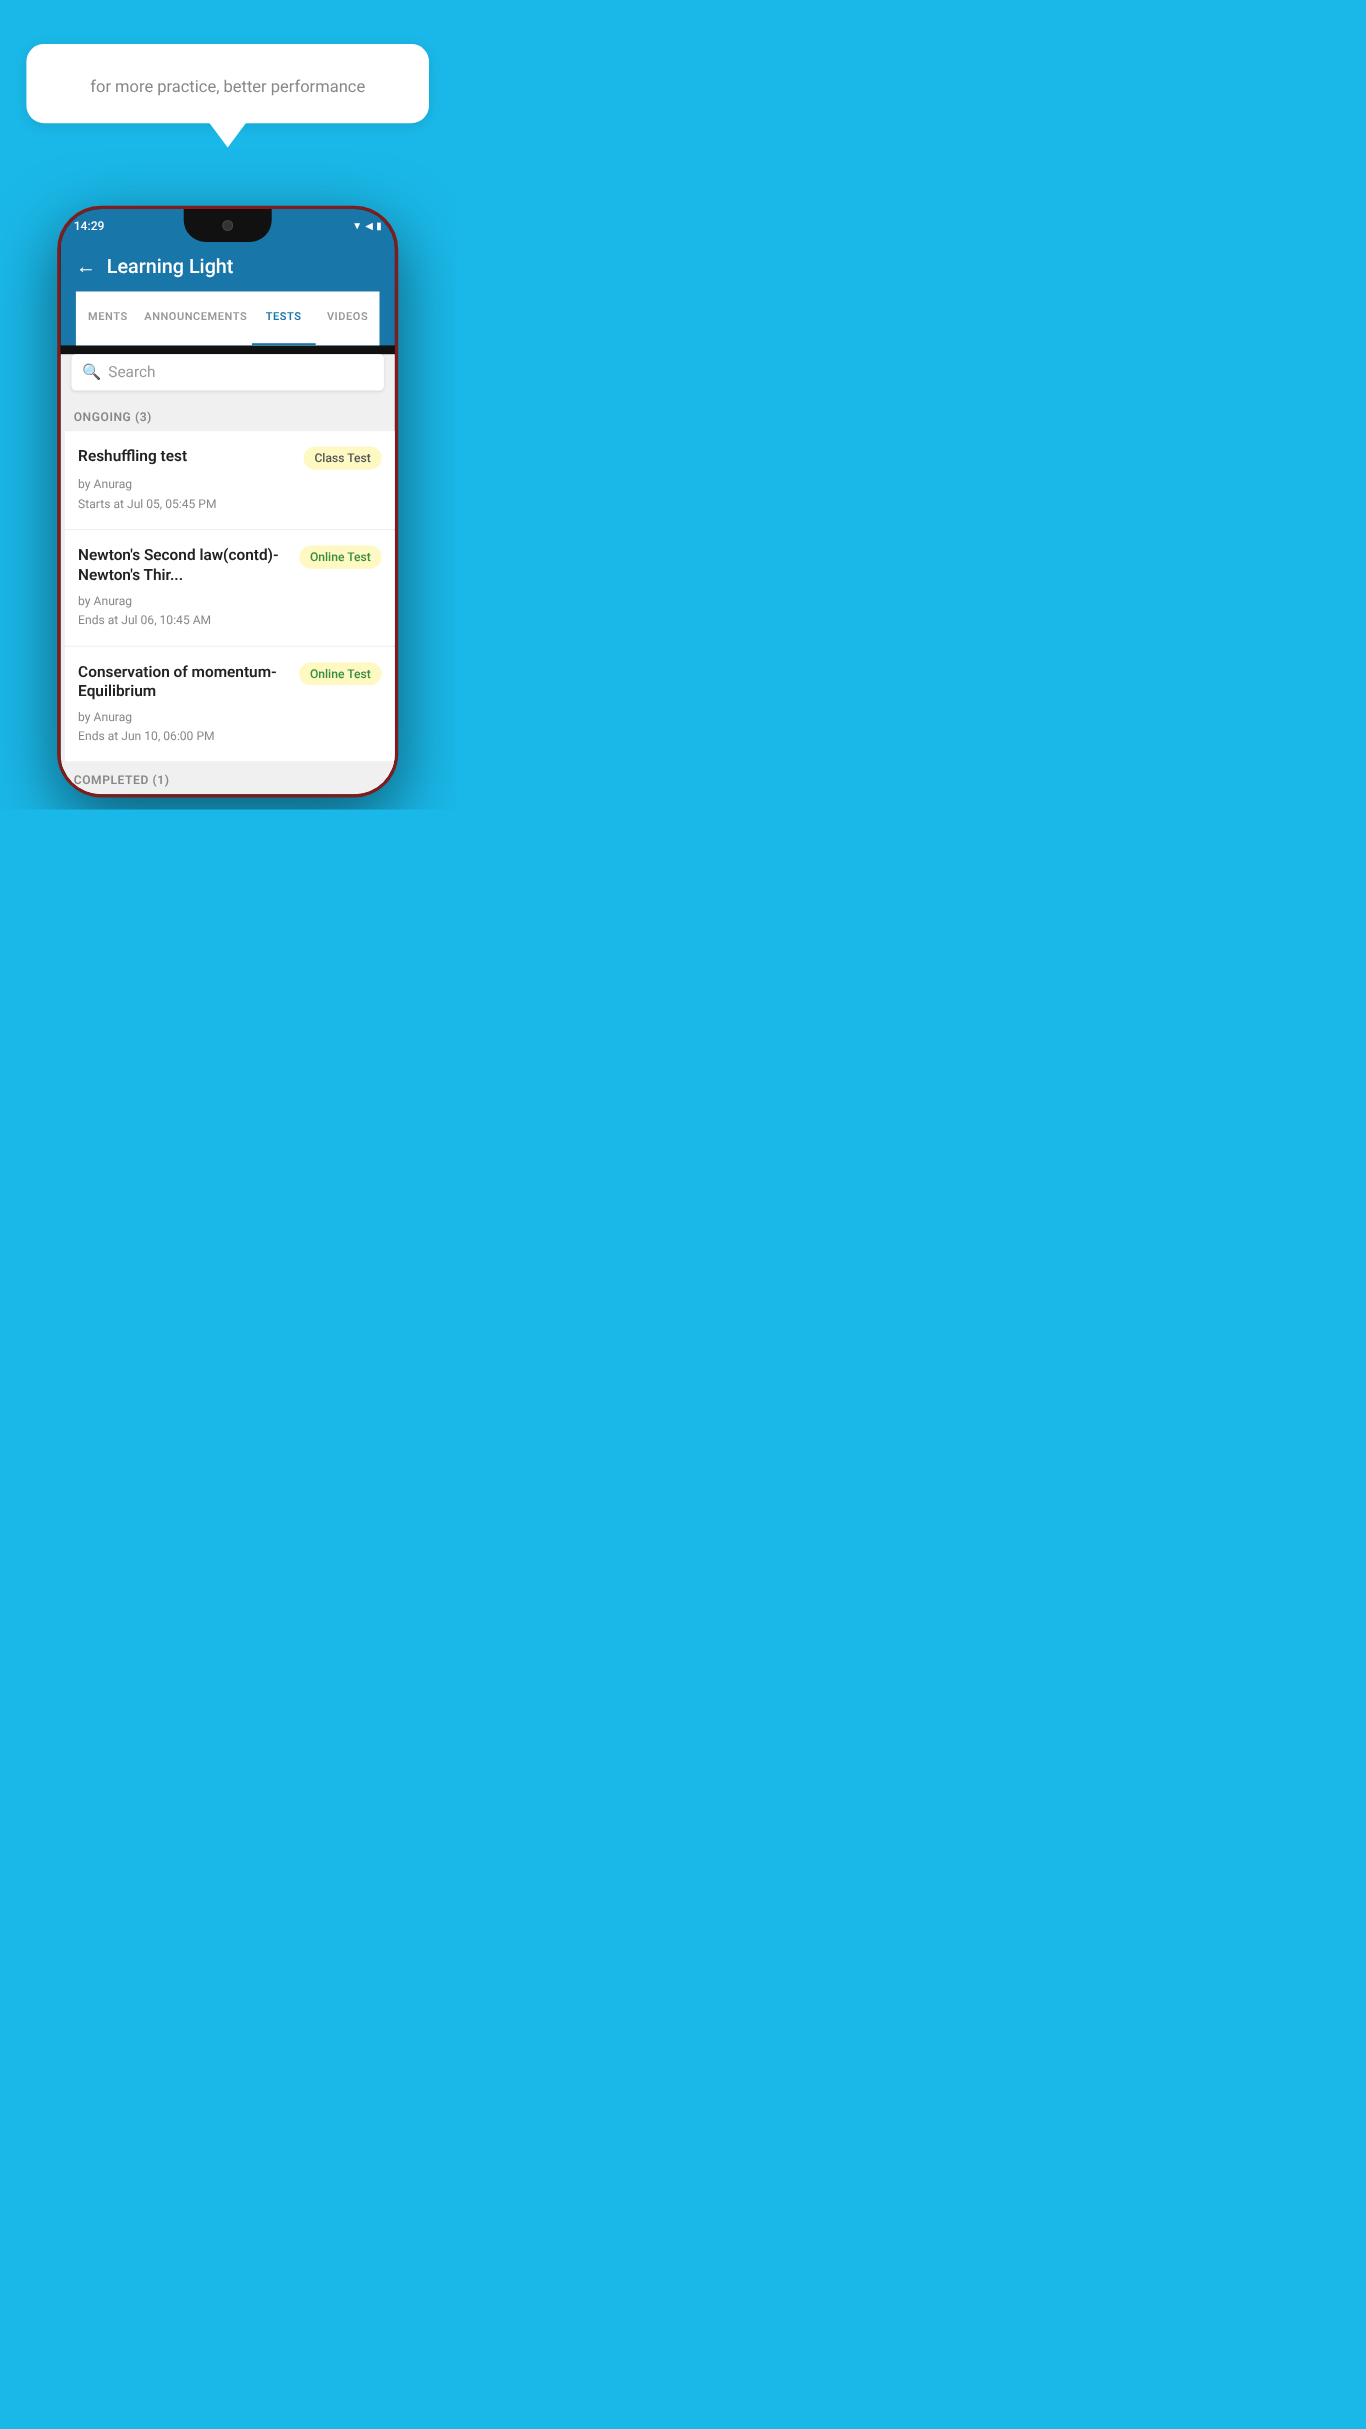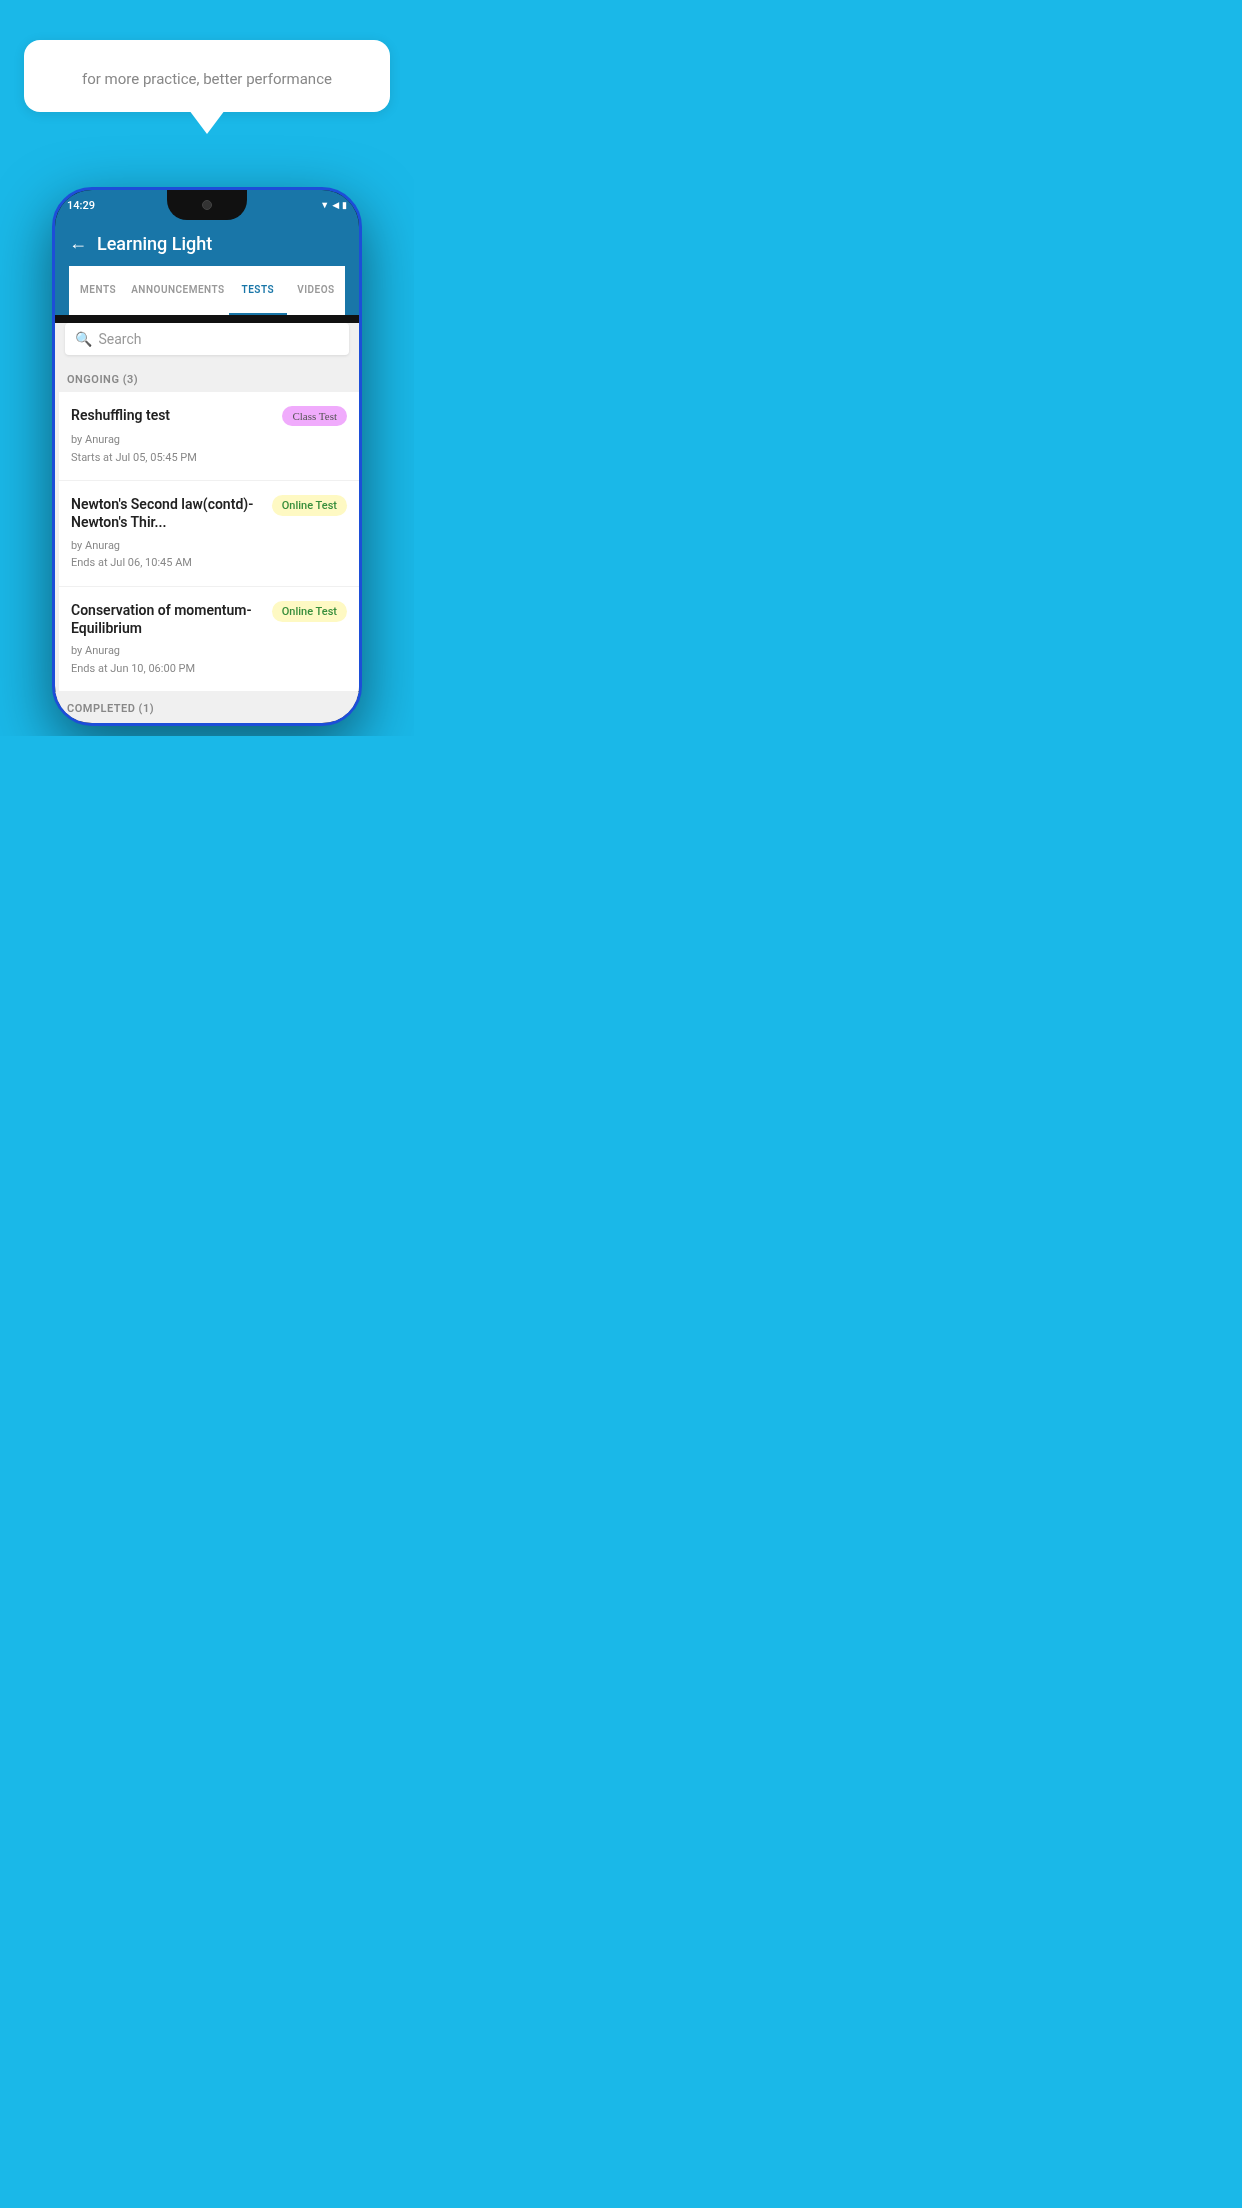--- a/index.html
+++ b/index.html
@@ -70,21 +70,21 @@
       padding-bottom: 0;
     }
 
     .phone {
       width: 310px;
       background: #111;
       border-radius: 40px;
       overflow: hidden;
       position: relative;
       box-shadow: 0 20px 60px rgba(0,0,0,0.5);
-      border: 3px solid #1d4ed8;
+      border: 3px solid #7f1d1d;
     }
 
     
     .phone-top-bar {
       background: #1976a8;
       height: 30px;
       display: flex;
       align-items: center;
       justify-content: space-between;
       padding: 0 12px;
@@ -243,23 +243,22 @@
     .test-badge {
       border-radius: 20px;
       padding: 4px 10px;
       font-size: 11px;
       font-weight: 500;
       white-space: nowrap;
       flex-shrink: 0;
     }
 
     .badge-class {
-      background: #f0abfc;
+      background: #fef9c3;
       color: #555;
-      font-family: Liberation Serif, serif;
     }
 
     .badge-online {
       background: #fef9c3;
       color: #388e3c;
     }
 
     .test-meta {
       font-size: 11px;
       color: #888;

